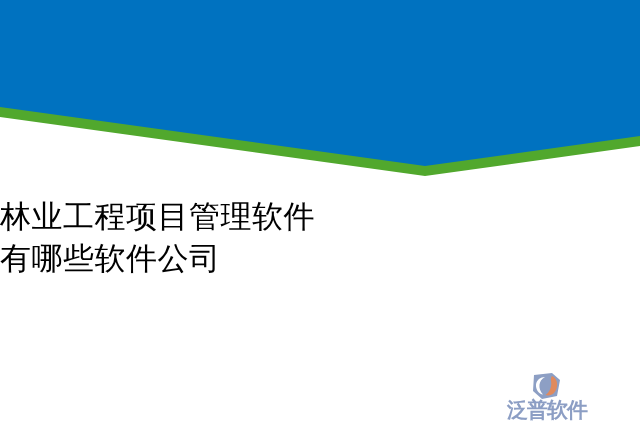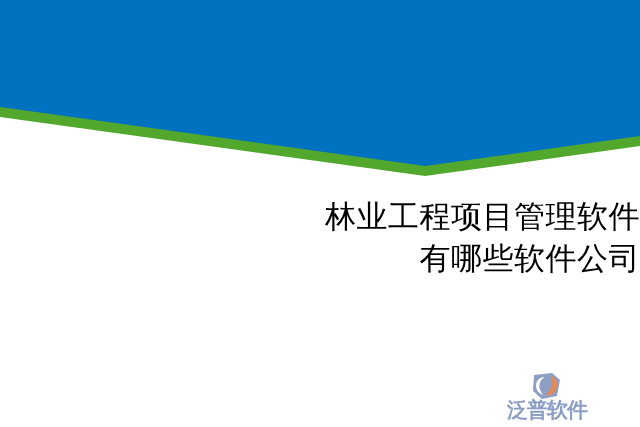--- a/index.html
+++ b/index.html
@@ -32,21 +32,21 @@
     height: 180px;
     display: block;
   }
 
   
   #headline {
     position: absolute;
     left: 0;
     top: 196px;
     width: 640px;
-    text-align: right;
+    text-align: left;
     color: #000000;
     font-family: "Liberation Serif", "DejaVu Serif", serif;
     font-size: 31px;
     line-height: 42px;
     letter-spacing: 0.5px;
     white-space: nowrap;
   }
   #headline .hl-line {
     display: block;
   }

